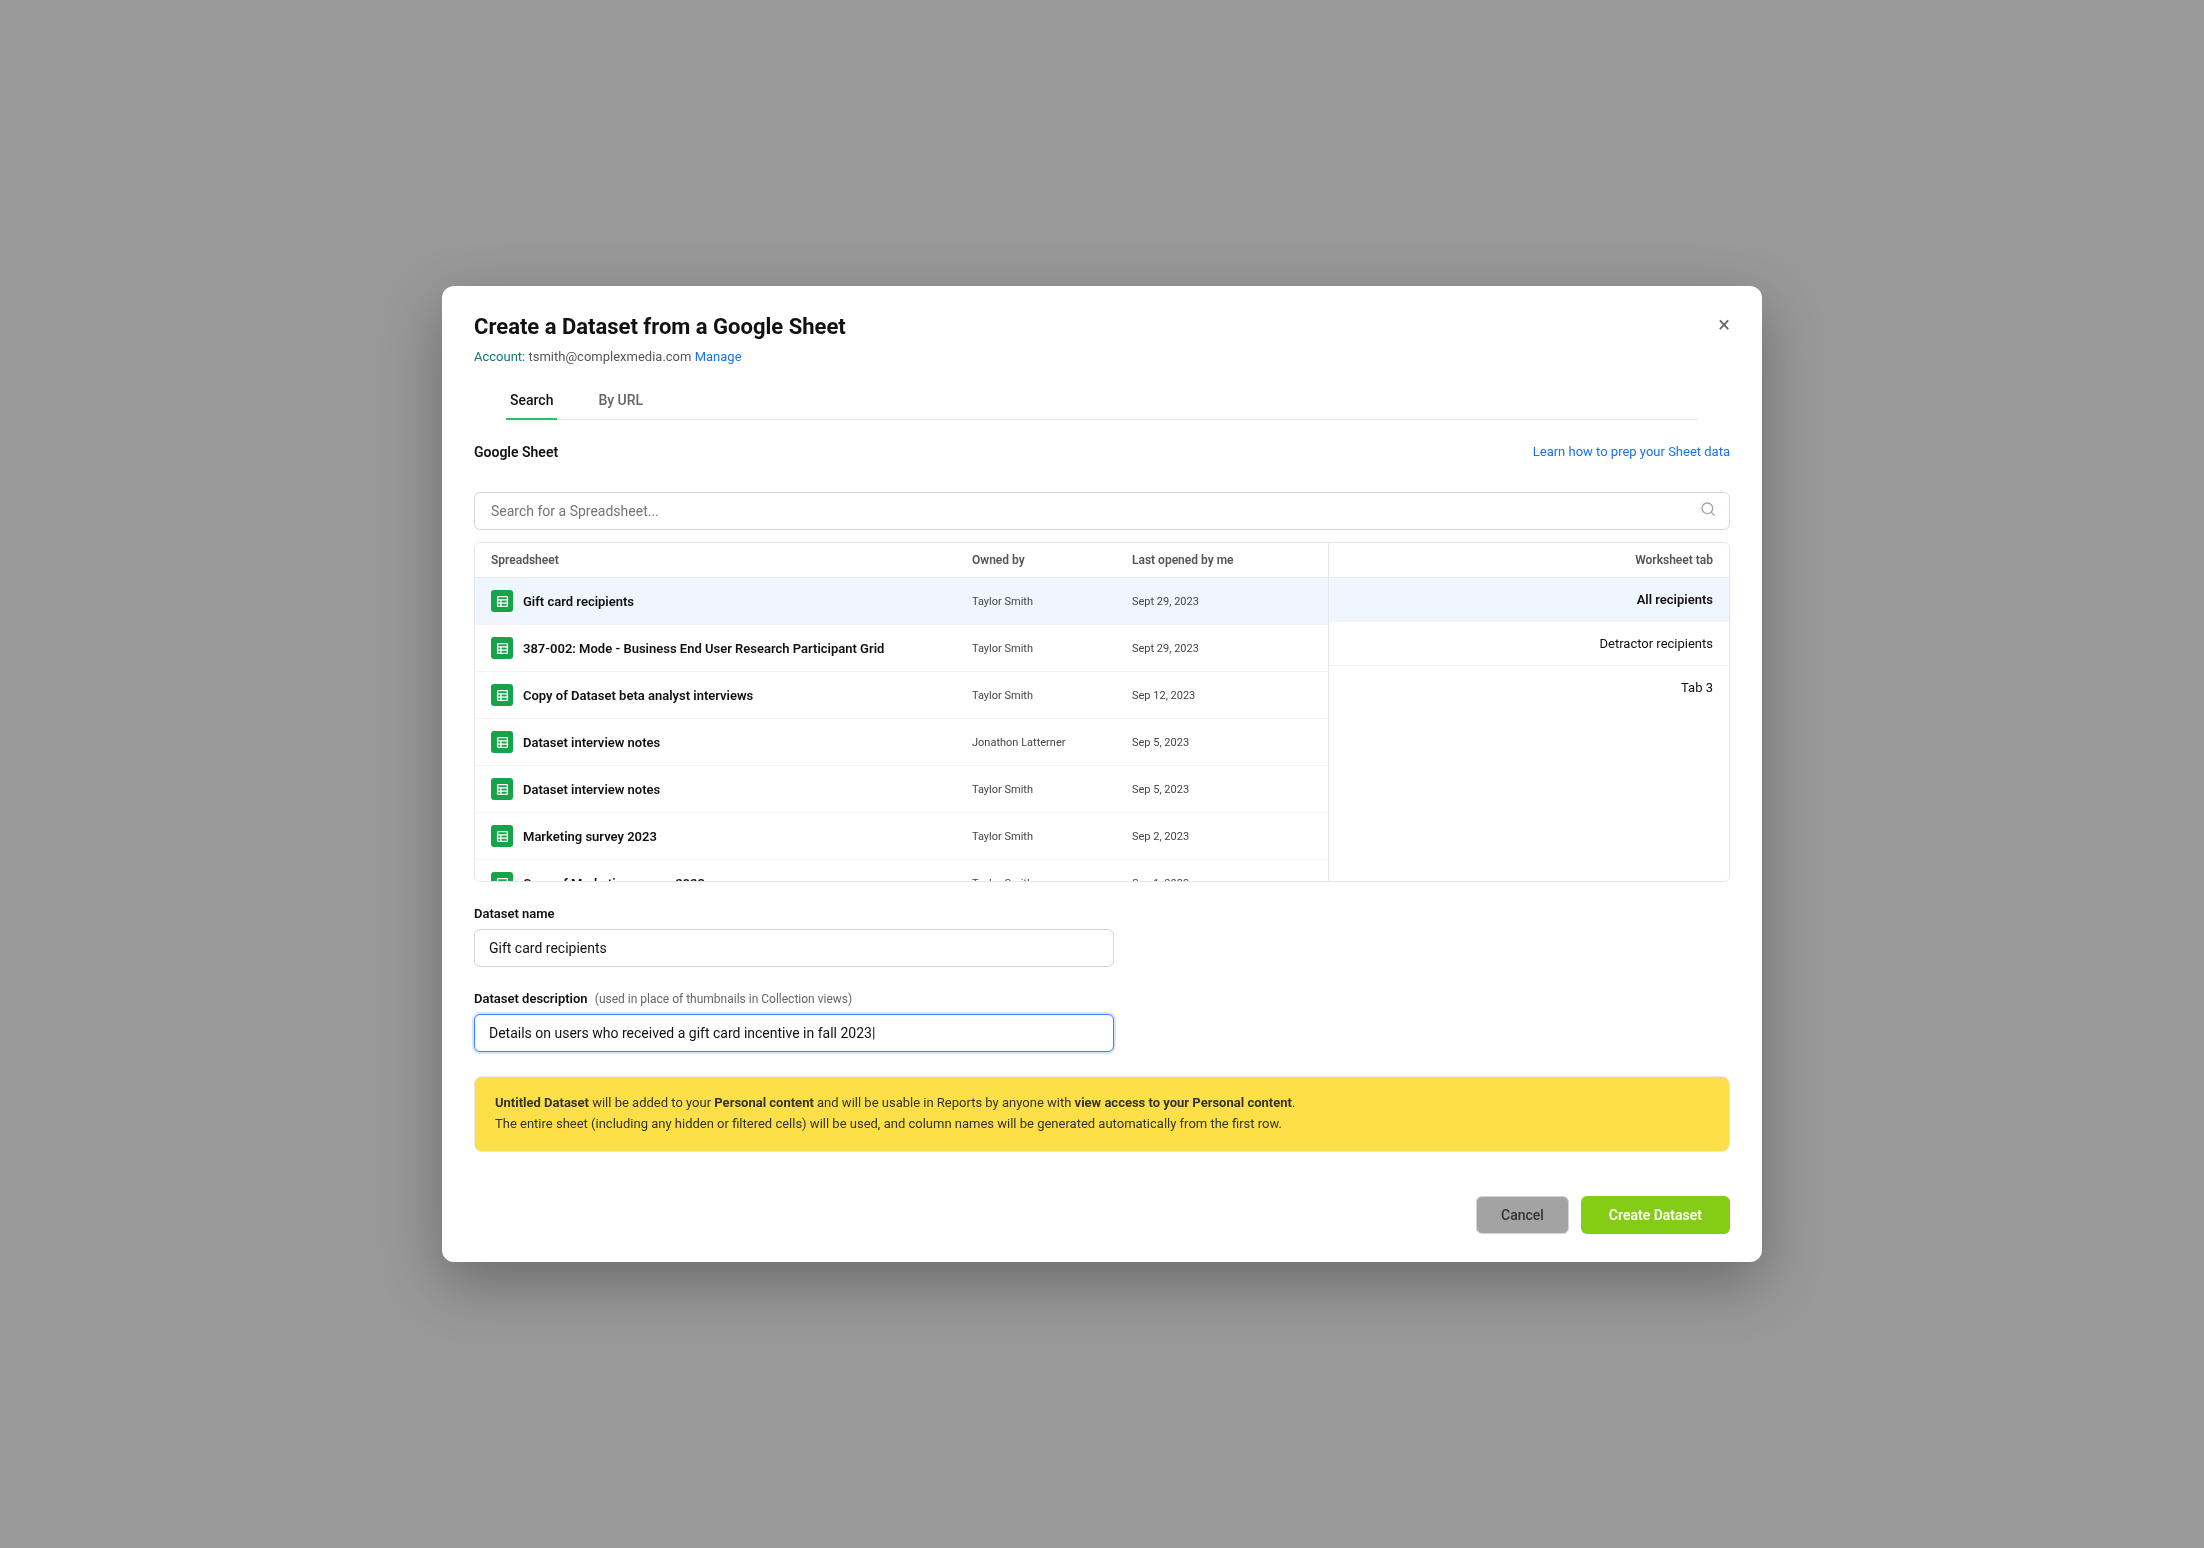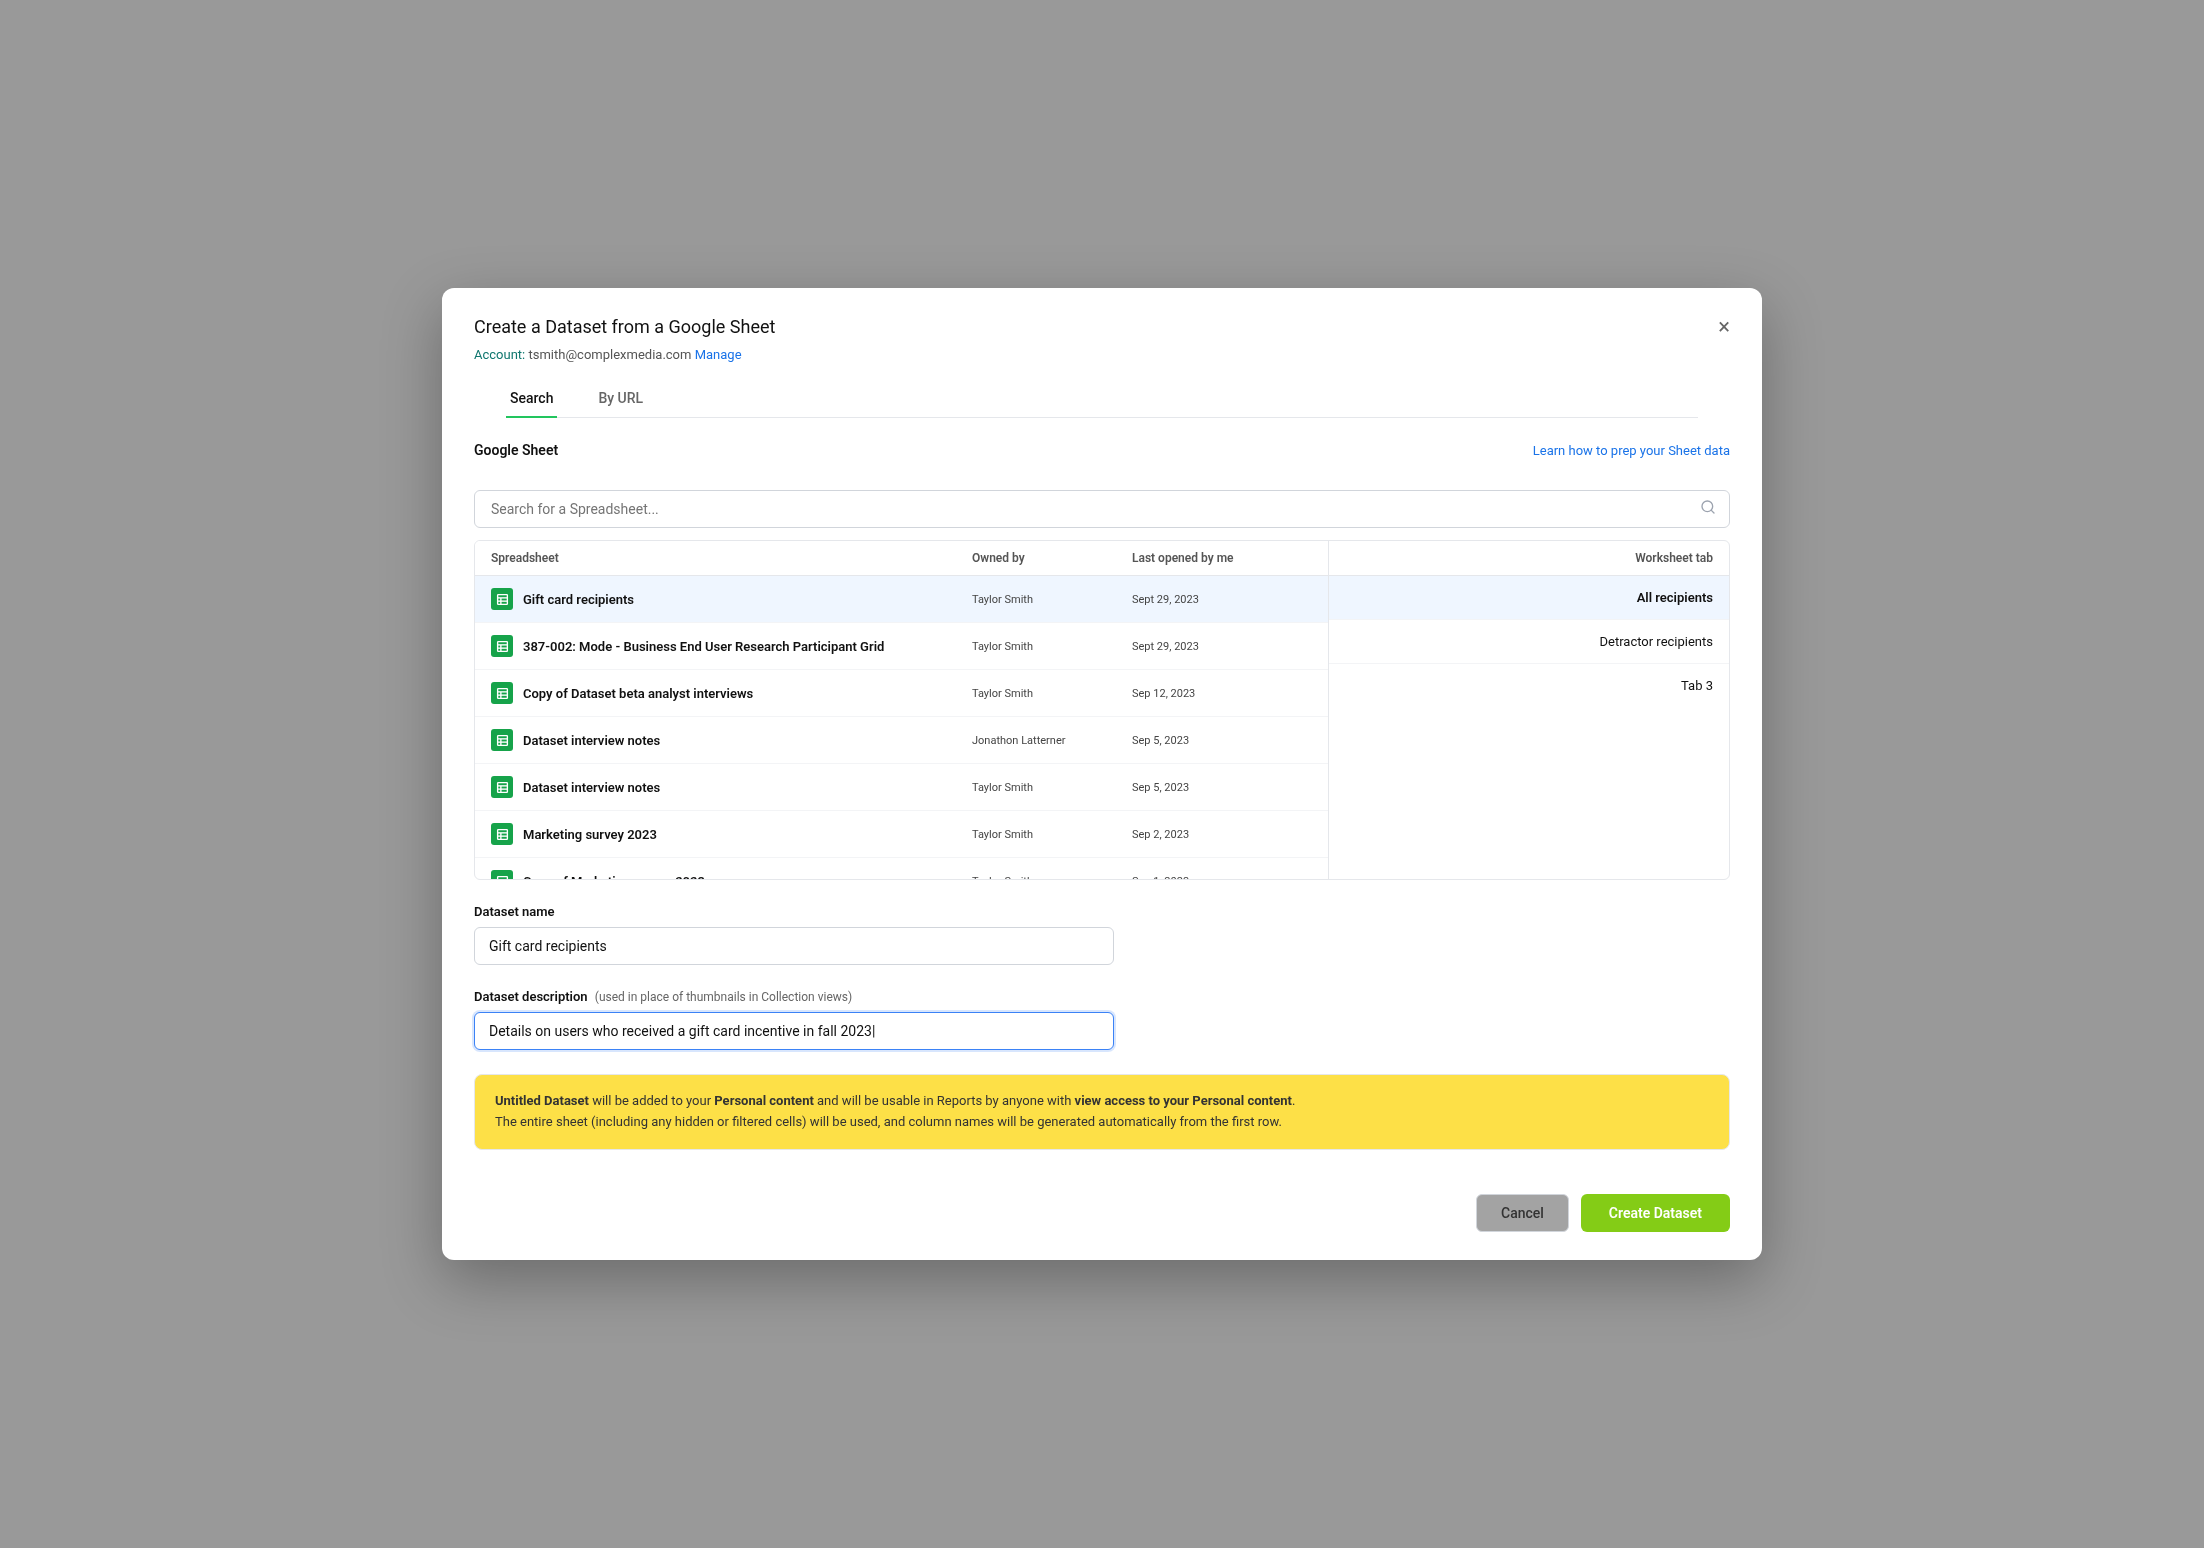--- a/index.html
+++ b/index.html
@@ -27,22 +27,22 @@
       overflow: hidden;
       position: relative;
     }
 
     .modal-header {
       padding: 28px 32px 0 32px;
       border-bottom: none;
     }
 
     .modal-title {
-      font-size: 18px;
-      font-weight: 400;
+      font-size: 22px;
+      font-weight: 700;
       color: #111;
       margin-bottom: 10px;
     }
 
     .account-line {
       font-size: 13px;
       color: #555;
       margin-bottom: 18px;
     }
 
@@ -94,21 +94,21 @@
       border-bottom: 2px solid #22c55e;
     }
 
     .modal-body {
       padding: 24px 32px;
     }
 
     .section-header-row {
       display: flex;
       justify-content: space-between;
-      align-items: flex-end;
+      align-items: flex-start;
       margin-bottom: 3px;
     }
 
     .section-label {
       font-size: 14px;
       font-weight: 600;
       color: #111;
     }
 
     .help-link {

